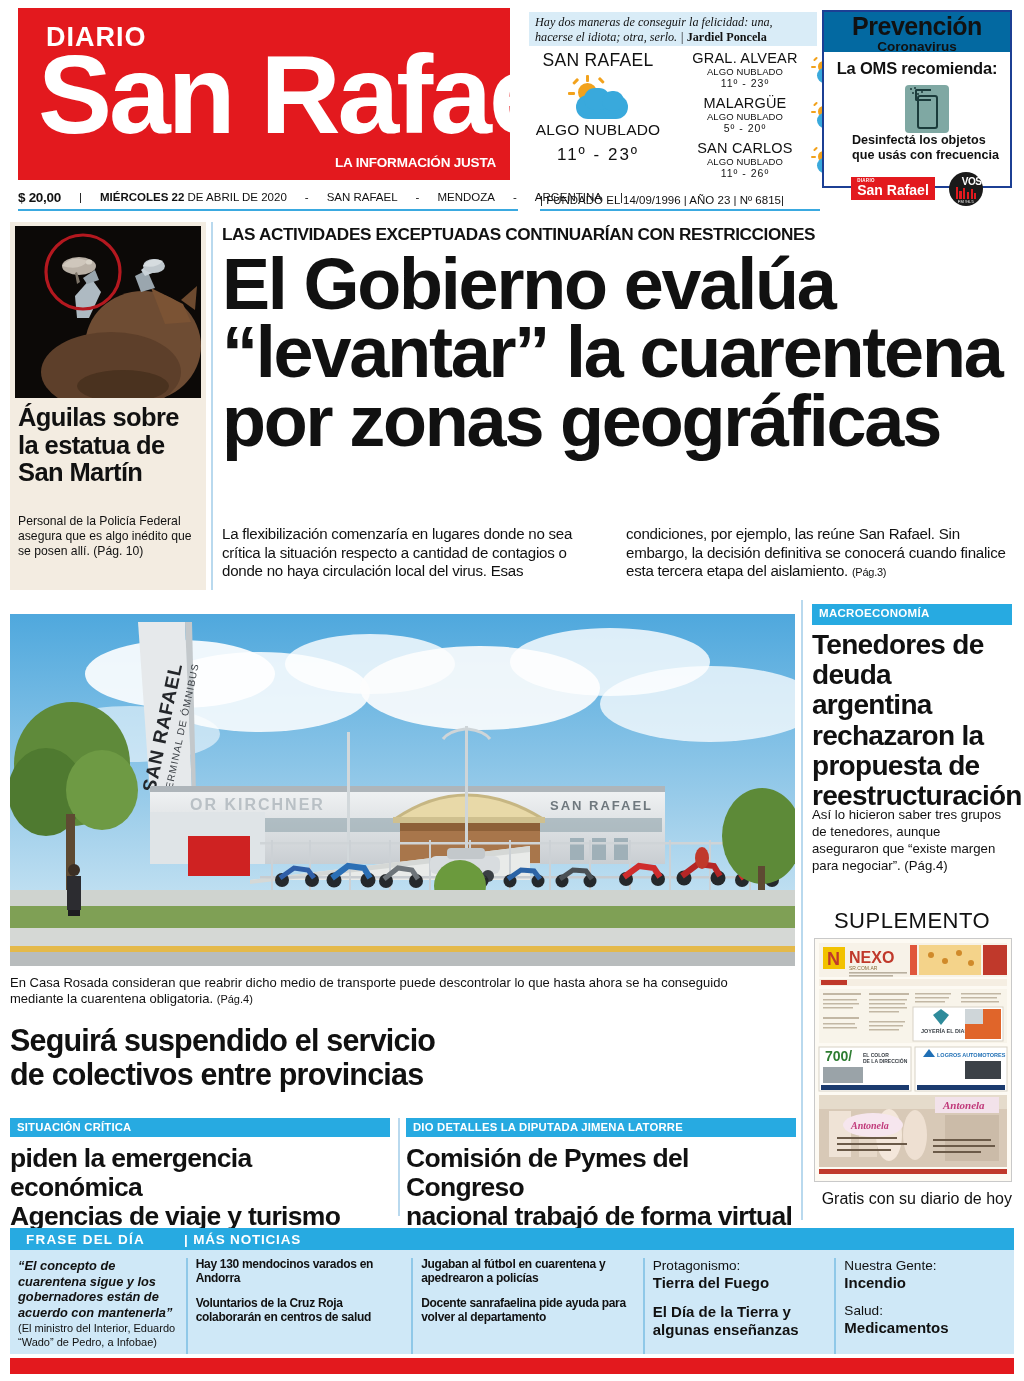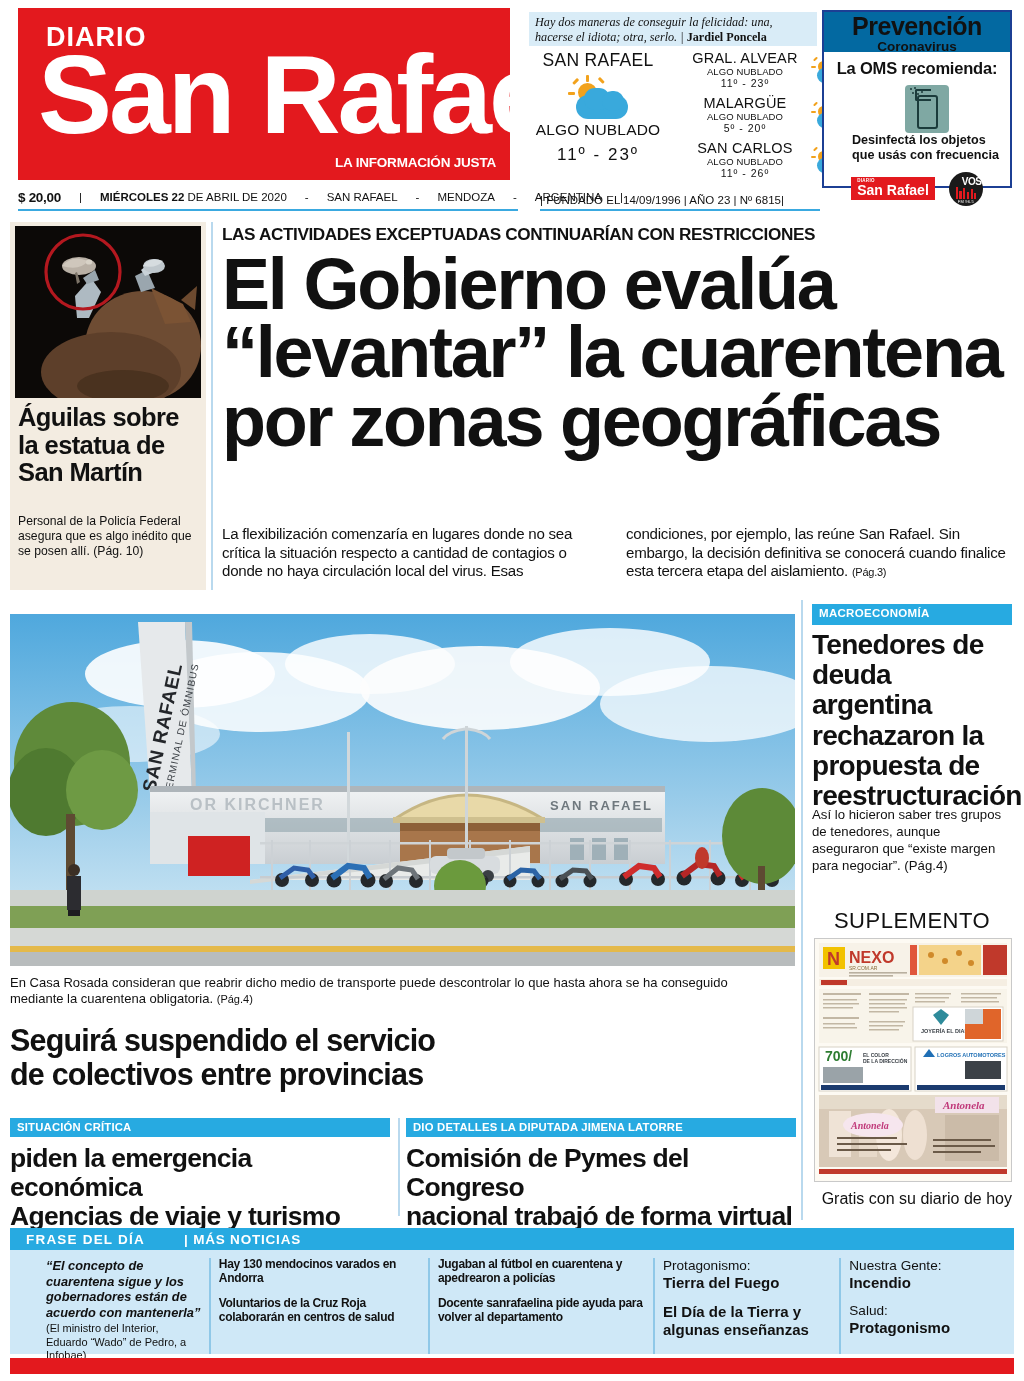--- a/index.html
+++ b/index.html
@@ -110,21 +110,21 @@
   .sm-div{position:absolute;left:398px;top:1118px;width:2px;height:98px;background:#b9d9ee;}
 
   
   .bottom{position:absolute;left:10px;top:1228px;width:1004px;height:126px;background:#cfe8f7;}
   .bb-hd{height:22px;background:#27aae1;color:#fff;display:flex;align-items:center;}
   .bb-hd .l1{font-size:13.5px;font-weight:bold;letter-spacing:1.2px;padding-left:16px;width:158px;}
   .bb-hd .l2{font-size:13.5px;font-weight:bold;letter-spacing:0.8px;}
   .bb-body{display:flex;padding:8px 0 0 0;height:104px;box-sizing:border-box;}
   .bb-col{position:relative;box-sizing:border-box;padding:0 8px;}
   .bb-col + .bb-col{border-left:2px solid #8fc8e8;}
-  .c1{width:176px;margin-left:28px;}
+  .c1{width:176px;}
   .c2{width:226px;}
   .c3{width:232px;}
   .c4{width:192px;}
   .c5{width:180px;}
   .quote-t{font-size:12.8px;font-weight:bold;font-style:italic;line-height:1.22;}
   .quote-a{font-size:11px;line-height:1.2;margin-top:2px;}
   .bb-item{font-size:12px;font-weight:bold;line-height:1.16;letter-spacing:-0.3px;}
   .bb-item + .bb-item{margin-top:11px;}
   .bb-lab{font-size:13.6px;line-height:1.2;}
   .bb-val{font-size:15px;font-weight:bold;line-height:1.18;}
@@ -653,21 +653,21 @@
           <div class="bb-val">El Día de la Tierra y algunas enseñanzas</div>
         </div>
       </div>
       <div class="bb-col c5">
         <div class="bb-pair">
           <div class="bb-lab">Nuestra Gente:</div>
           <div class="bb-val">Incendio</div>
         </div>
         <div class="bb-pair">
           <div class="bb-lab">Salud:</div>
-          <div class="bb-val">Protagonismo</div>
+          <div class="bb-val">Medicamentos</div>
         </div>
       </div>
     </div>
   </div>
 
   <div class="redbar"></div>
 
 </div>
 
 </body></html>

